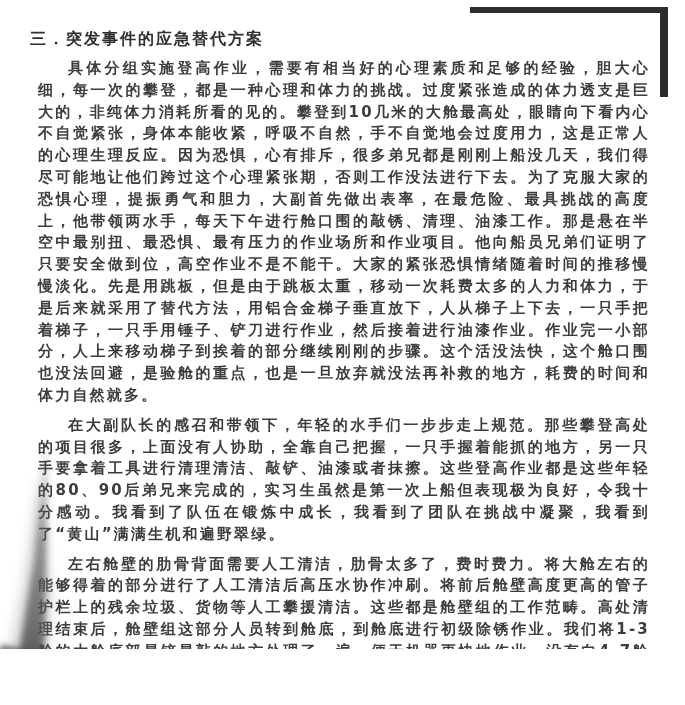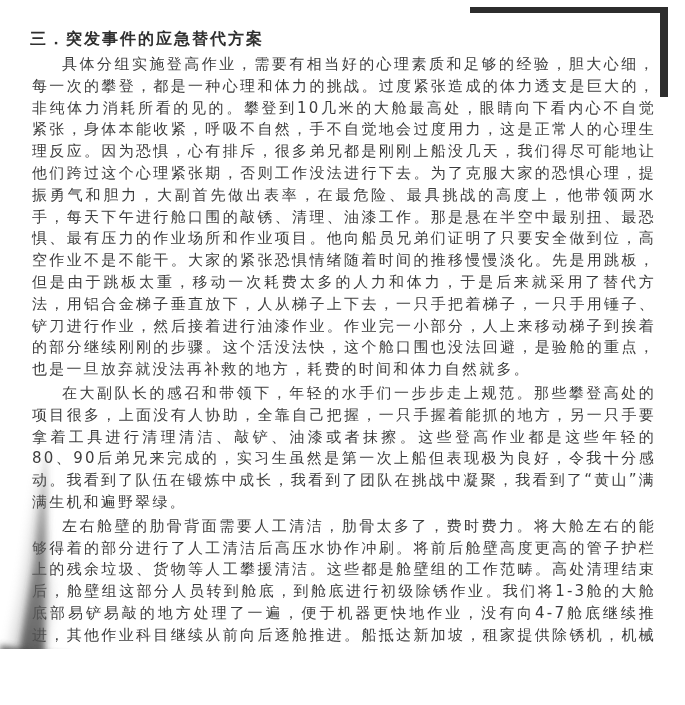--- a/index.html
+++ b/index.html
@@ -24,27 +24,28 @@
   }
   .doc-title {
     font-size: 16px;
     font-weight: bold;
     color: #2f2f2f;
     letter-spacing: 2px;
     margin: 0 0 4px 0;
     line-height: 22px;
   }
   .doc-para {
-    margin: 2px;
+    margin: 8px;
     font-size: 15px;
     line-height: 21.8px;
     letter-spacing: 2.2px;
     text-align: justify;
     text-indent: 2em;
     color: #3d3d3d;
+    font-weight: bold;
   }
   .artifacts {
     position: absolute;
     left: 0;
     top: 0;
     width: 685px;
     height: 705px;
     pointer-events: none;
   }
 </style>

